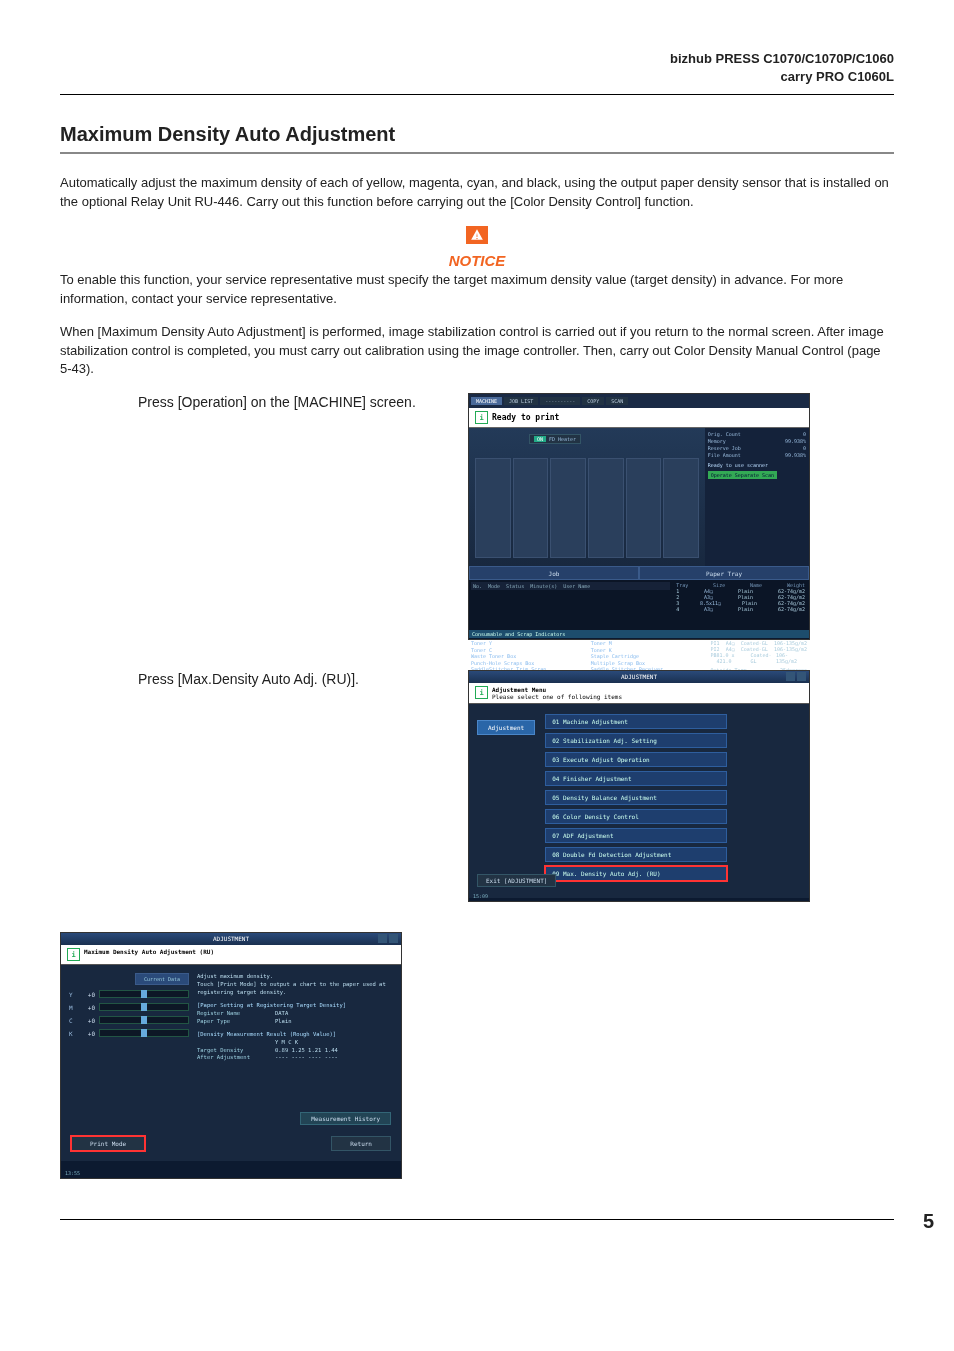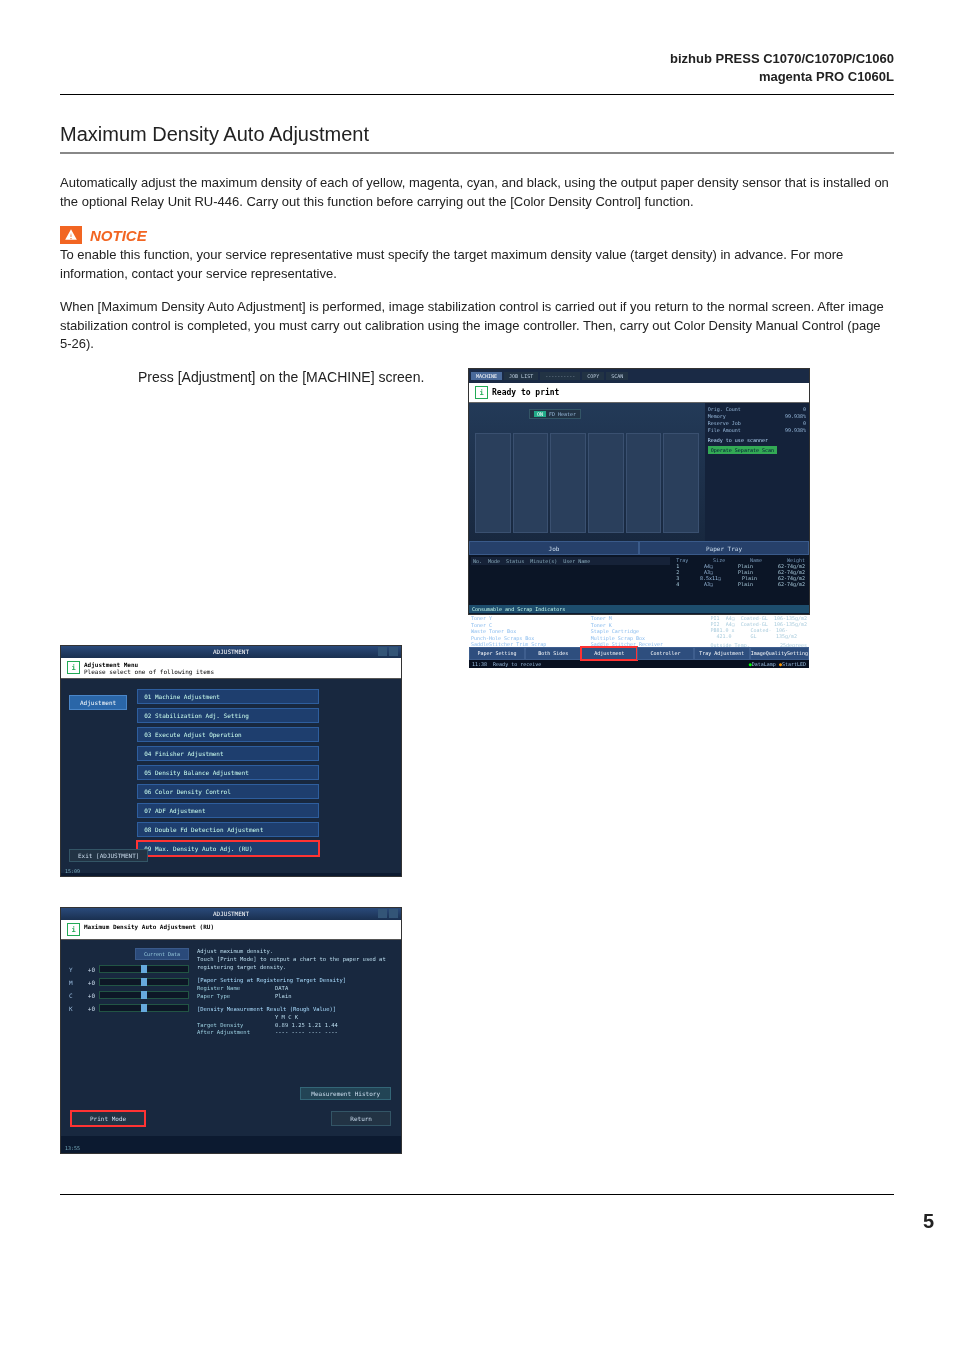--- a/index.html
+++ b/index.html
@@ -28,38 +28,39 @@
     margin: 8px 0 28px 0;
   }
   .hr-bottom {
     border: none;
     border-top: 1px solid #000;
     margin-top: 40px;
     margin-bottom: 6px;
   }
   h1.section-title {
     font-size: 20px;
-    font-weight: normal;
+    font-weight: bold;
     margin: 0 0 6px 0;
   }
   .title-rule {
     border: none;
     border-top: 2px solid #888;
     margin: 0 0 20px 0;
   }
   p.body {
     font-size: 13px;
     line-height: 1.45;
     margin: 0 0 14px 0;
   }
   .notice-head {
     display: flex;
     align-items: center;
     gap: 8px;
     margin-bottom: 2px;
+    flex-direction: column;
   }
   .notice-icon {
     width: 22px;
     height: 18px;
     background: #f26522;
     display: flex;
     align-items: center;
     justify-content: center;
   }
   .notice-icon svg {
@@ -263,43 +264,43 @@
     font-size:13px;
   }
 </style>
 </head>
 <body>
 
 <div class="page">
 
   <div class="header">
     <div>bizhub PRESS C1070/C1070P/C1060</div>
-    <div>magenta PRO C1060L</div>
+    <div>carry PRO C1060L</div>
   </div>
   <hr class="hr-top">
 
   <h1 class="section-title">Maximum Density Auto Adjustment</h1>
   <hr class="title-rule">
 
   <p class="body">Automatically adjust the maximum density of each of yellow, magenta, cyan, and black, using the output paper density sensor that is installed on the optional Relay Unit RU-446. Carry out this function before carrying out the [Color Density Control] function.</p>
 
   <div class="notice-head">
     <span class="notice-icon">
       <svg viewBox="0 0 24 24">
           <path fill="#fff" d="M12 2 2 20h20L12 2zm0 6 1 7h-2l1-7zm0 9a1.2 1.2 0 1 1 0 2.4 1.2 1.2 0 0 1 0-2.4z"></path>
         </svg>
     </span>
     <span class="notice-label">NOTICE</span>
   </div>
   <p class="body">To enable this function, your service representative must specify the target maximum density value (target density) in advance. For more information, contact your service representative.</p>
 
-  <p class="body">When [Maximum Density Auto Adjustment] is performed, image stabilization control is carried out if you return to the normal screen. After image stabilization control is completed, you must carry out calibration using the image controller. Then, carry out Color Density Manual Control (page 5-26).</p>
+  <p class="body">When [Maximum Density Auto Adjustment] is performed, image stabilization control is carried out if you return to the normal screen. After image stabilization control is completed, you must carry out calibration using the image controller. Then, carry out Color Density Manual Control (page 5-43).</p>
 
   <div class="step-row">
-    <div class="step-text">Press [Adjustment] on the [MACHINE] screen.</div>
+    <div class="step-text">Press [Operation] on the [MACHINE] screen.</div>
     <div class="screenshot ss-tall">
       <div class="machine-top">
         <span class="top-tab active">MACHINE</span>
         <span class="top-tab">JOB LIST</span>
         <span class="top-tab">----------</span>
         <span class="top-tab">COPY</span>
         <span class="top-tab">SCAN</span>
       </div>
       <div class="ready-bar">
         <span class="info-i">i</span>
@@ -443,20 +444,21 @@
         <div class="bb">ImageQualitySetting</div>
       </div>
       <div class="status-foot">
         <span>11:38</span>&nbsp;&nbsp;<span>Ready to receive</span>
         <span class="indic"><span class="dot">●</span><span>DataLamp</span>&nbsp;<span class="warn">●</span><span>StartLED</span></span>
       </div>
     </div>
   </div>
 
   <div class="step-row">
+    <div class="step-text">Press [Max.Density Auto Adj. (RU)].</div>
     <div class="screenshot ss-med" style="position:relative;">
       <div class="adj-header">
         <span>ADJUSTMENT</span>
         <span class="adj-icons">
             <span></span>
             <span></span>
           </span>
       </div>
       <div class="adj-info-bar">
         <span class="info-i">i</span>

